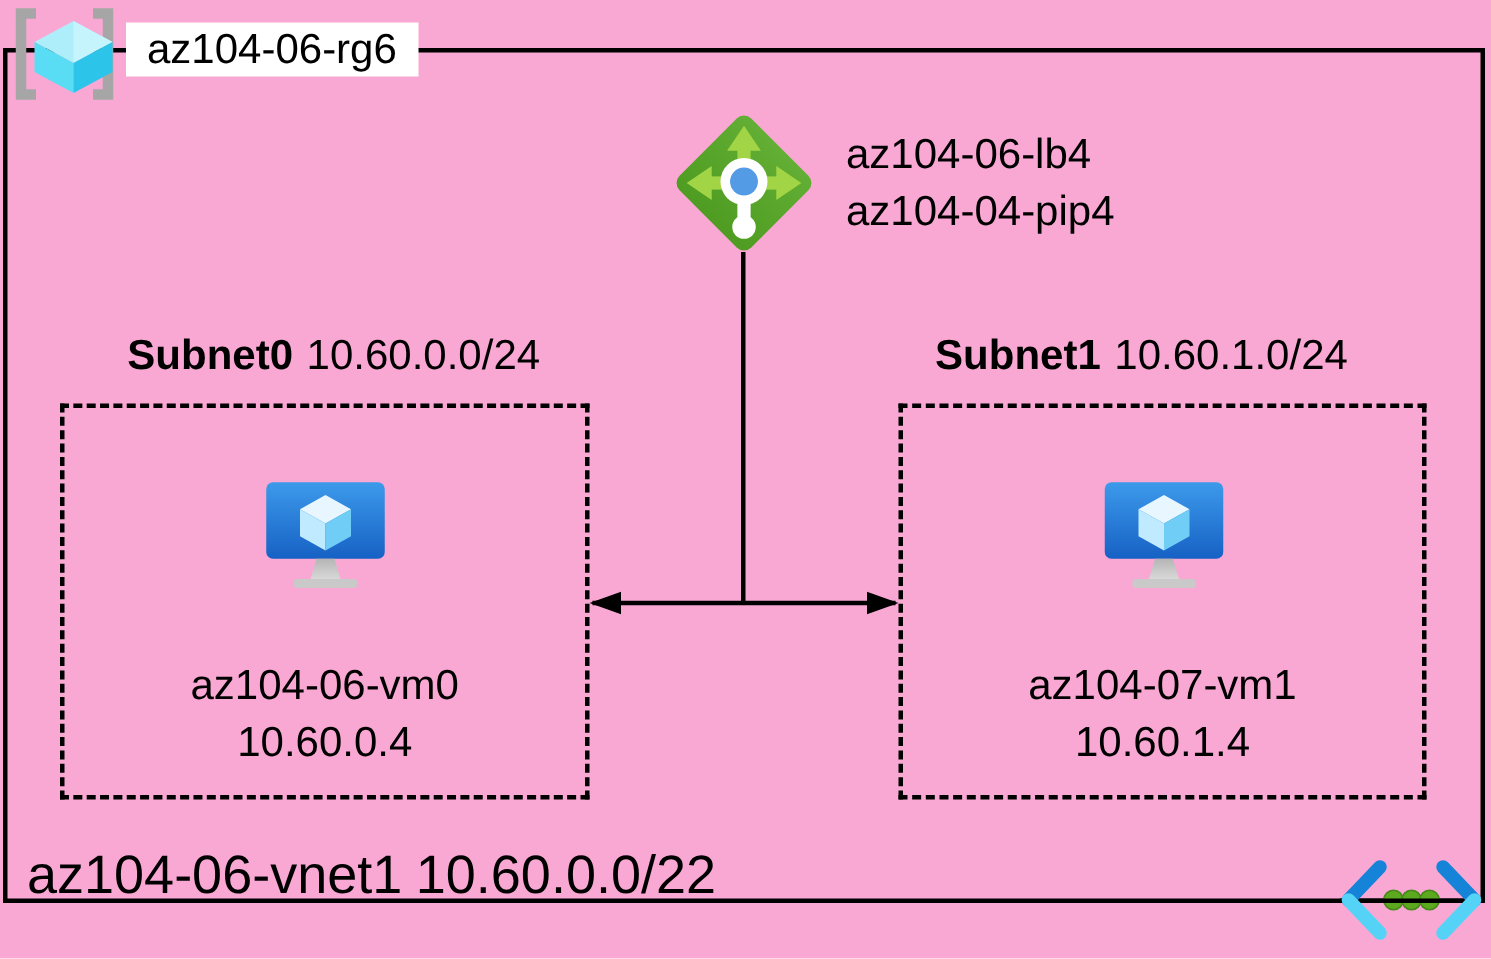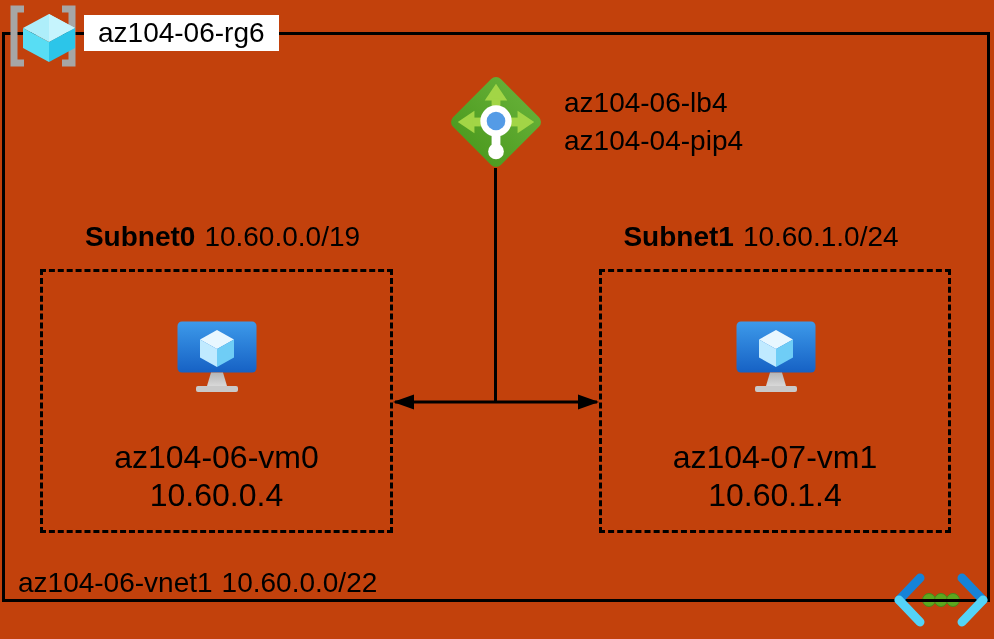--- a/index.html
+++ b/index.html
@@ -1,20 +1,20 @@
 <!DOCTYPE html>
 <html><head>
 <meta charset="utf-8">
 <style>
   html, body { margin: 0; padding: 0; background: #fff; }
   .canvas {
     position: relative;
     width: 994px;
     height: 639px;
-    background: #c2410c;
+    background: #f9a8d4;
     font-family: "Liberation Sans", sans-serif;
     color: #000;
     overflow: hidden;
   }
   .outer-box {
     position: absolute;
     left: 2px; top: 32px;
     width: 988px; height: 570px;
     border: 3px solid #000;
     box-sizing: border-box;
@@ -71,42 +71,42 @@
   .subnet1-label { left: 579px; width: 352px; }
   .subnet-label .subnet-name { font-weight: 700; margin-right: 9px; margin-left: 12px; }
   .vm-icon { position: absolute; top: 320px; z-index: 2; }
   .vm0-icon { left: 176px; }
   .vm1-icon { left: 735px; }
   .vm-label {
     position: absolute;
     top: 438px;
     width: 353px;
     text-align: center;
-    font-size: 32px;
+    font-size: 28px;
     line-height: 38px;
     z-index: 2;
   }
   .vm0-label { left: 40px; }
   .vm1-label { left: 599px; width: 352px; }
   .vline {
     position: absolute;
     left: 494px; top: 168px;
     width: 3px; height: 234px;
     background: #000;
     z-index: 1;
   }
   .harrow {
     position: absolute;
     left: 391px; top: 391px;
     z-index: 1;
   }
   .vnet-label {
     position: absolute;
     left: 18px; top: 566px;
-    font-size: 28px;
+    font-size: 36px;
     line-height: 34px;
     white-space: nowrap;
     z-index: 2;
   }
   .vnet-label .vnet-name { margin-right: 9px; }
   .vnet-icon {
     position: absolute;
     left: 893px; top: 570px;
     z-index: 3;
   }
@@ -162,21 +162,21 @@
 
   <div class="vline"></div>
 
   <svg class="harrow" width="210" height="22" viewBox="0 0 210 22" xmlns="http://www.w3.org/2000/svg">
     <line x1="4" y1="11" x2="206" y2="11" stroke="#000" stroke-width="3"></line>
     <polygon points="2,11 23,3.5 23,18.5" fill="#000"></polygon>
     <polygon points="208,11 187,3.5 187,18.5" fill="#000"></polygon>
   </svg>
 
   <div class="subnet-label subnet0-label">
-    <span class="subnet-name">Subnet0</span><span>10.60.0.0/19</span>
+    <span class="subnet-name">Subnet0</span><span>10.60.0.0/24</span>
   </div>
   <div class="subnet-label subnet1-label">
     <span class="subnet-name">Subnet1</span><span>10.60.1.0/24</span>
   </div>
 
   <div class="subnet-box subnet0-box"></div>
   <div class="subnet-box subnet1-box"></div>
 
   <svg class="vm-icon vm0-icon" width="82" height="74" viewBox="0 0 82 74" xmlns="http://www.w3.org/2000/svg">
     <defs>

